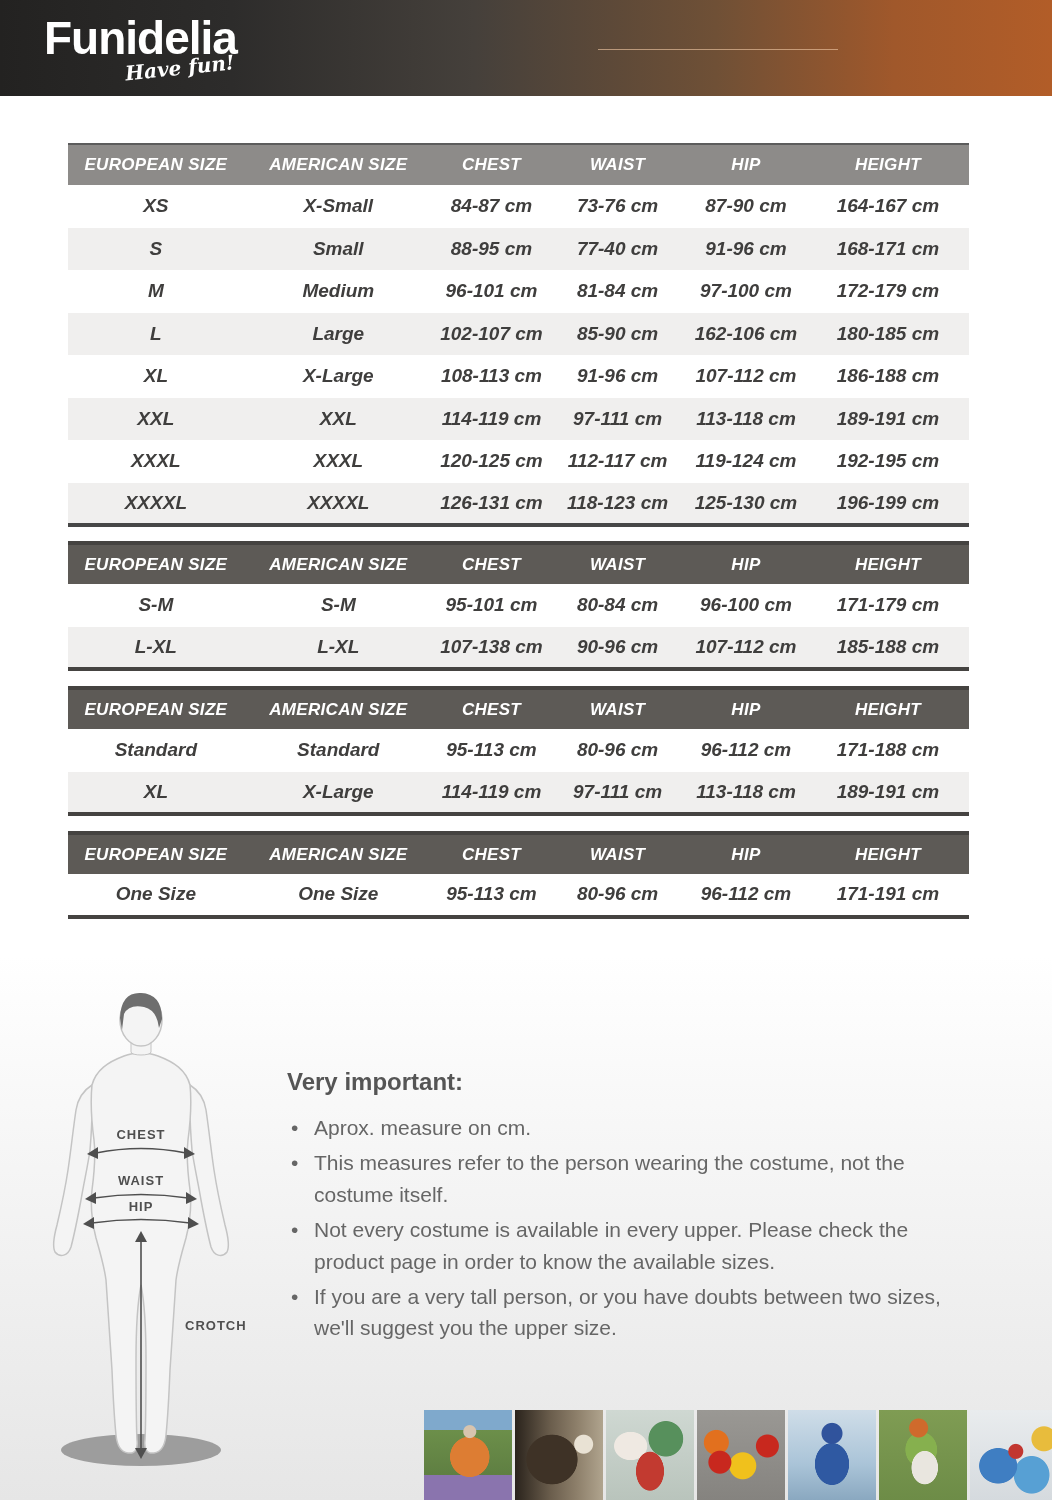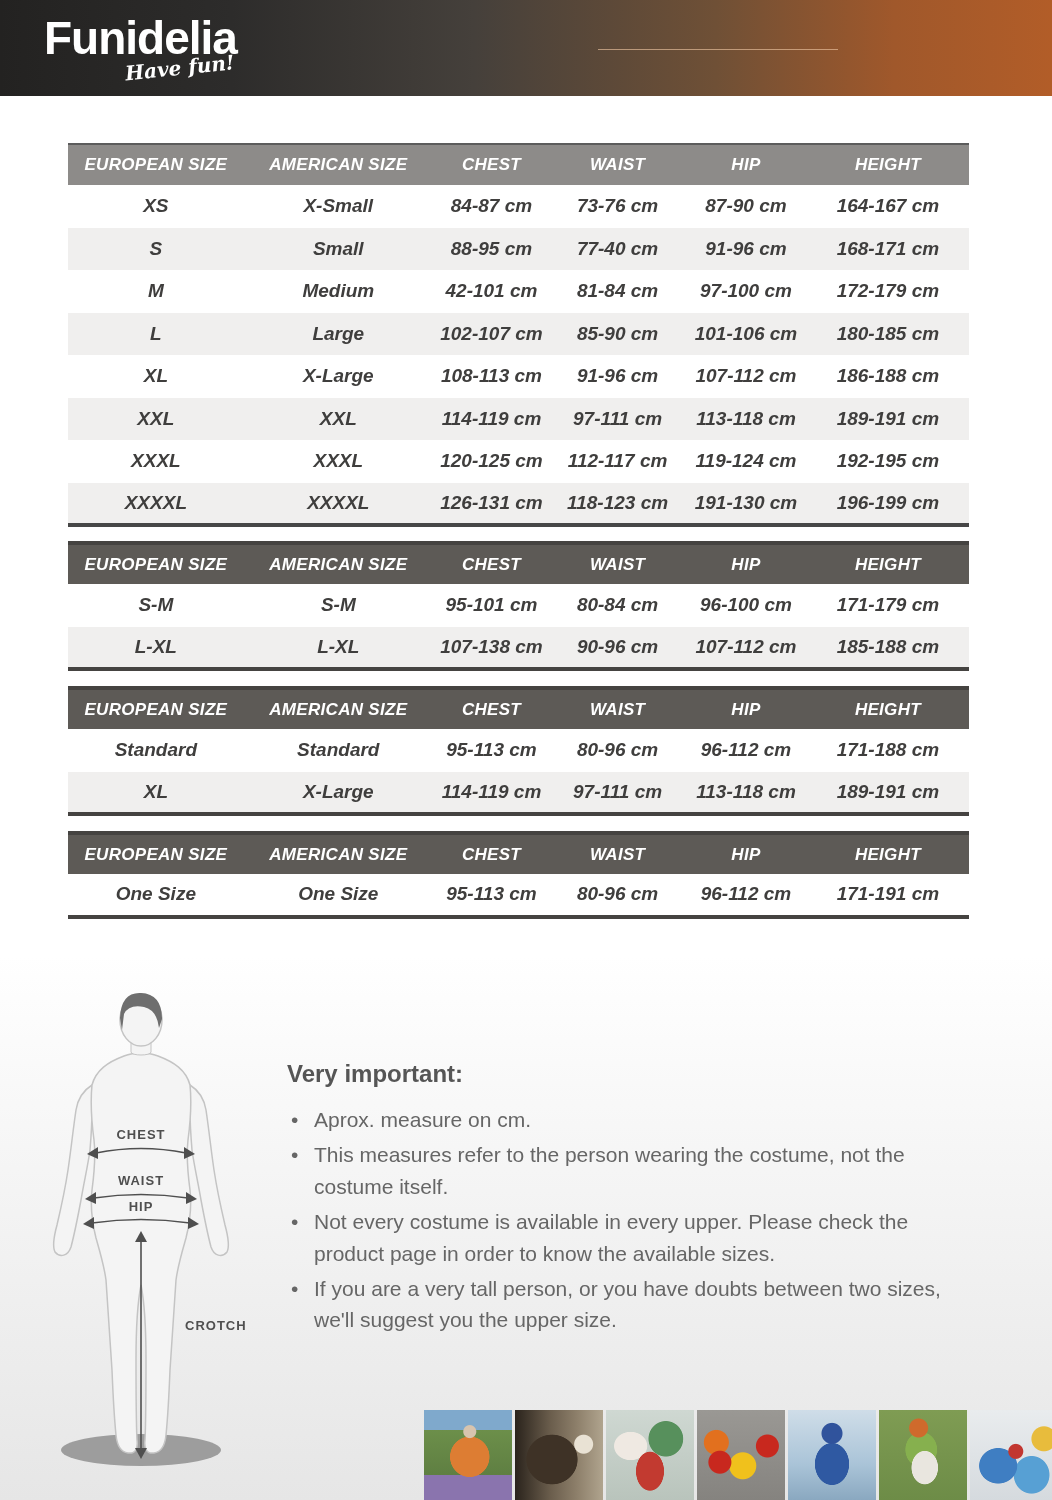--- a/index.html
+++ b/index.html
@@ -46,21 +46,21 @@
 
   
   .bottom {
     position:absolute; top:956px; left:0; right:0; bottom:0;
     background:linear-gradient(180deg,#ffffff 0%,#f6f6f6 35%,#e6e6e6 100%);
   }
   .figure { position:absolute; left:28px; top:34px; width:260px; height:480px; }
   .figure text { font-family:"Liberation Sans", sans-serif; font-size:13px; font-weight:bold; fill:#4f4f4f; letter-spacing:1px; }
 
   .notes { position:absolute; left:287px; top:104px; width:694px; }
-  .notes h2 { font-size:24px; font-weight:bold; color:#555; margin-bottom:16px; }
+  .notes h2 { font-size:24px; font-weight:bold; color:#555; margin-bottom:16px;margin-top:8px; }
   .notes ul { list-style:none; }
   .notes li {
     position:relative; padding-left:27px; font-size:21px; line-height:1.52; color:#666; margin-bottom:3px;
   }
   .notes li::before { content:"\2022"; position:absolute; left:4px; top:0; color:#666; }
 
   
   .strip {
     position:absolute; left:424px; right:0; bottom:0; height:90px;
     display:flex; gap:3px; overflow:hidden;
@@ -139,31 +139,31 @@
             <td>S</td>
             <td>Small</td>
             <td>88-95 cm</td>
             <td>77-40 cm</td>
             <td>91-96 cm</td>
             <td>168-171 cm</td>
           </tr>
           <tr>
             <td>M</td>
             <td>Medium</td>
-            <td>42-101 cm</td>
+            <td>96-101 cm</td>
             <td>81-84 cm</td>
             <td>97-100 cm</td>
             <td>172-179 cm</td>
           </tr>
           <tr>
             <td>L</td>
             <td>Large</td>
             <td>102-107 cm</td>
             <td>85-90 cm</td>
-            <td>101-106 cm</td>
+            <td>162-106 cm</td>
             <td>180-185 cm</td>
           </tr>
           <tr>
             <td>XL</td>
             <td>X-Large</td>
             <td>108-113 cm</td>
             <td>91-96 cm</td>
             <td>107-112 cm</td>
             <td>186-188 cm</td>
           </tr>
@@ -181,21 +181,21 @@
             <td>120-125 cm</td>
             <td>112-117 cm</td>
             <td>119-124 cm</td>
             <td>192-195 cm</td>
           </tr>
           <tr>
             <td>XXXXL</td>
             <td>XXXXL</td>
             <td>126-131 cm</td>
             <td>118-123 cm</td>
-            <td>191-130 cm</td>
+            <td>125-130 cm</td>
             <td>196-199 cm</td>
           </tr>
         </tbody>
       </table>
     <table class="size-table t2">
         <thead>
           <tr>
             <th>EUROPEAN SIZE</th>
             <th>AMERICAN SIZE</th>
             <th>CHEST</th>

